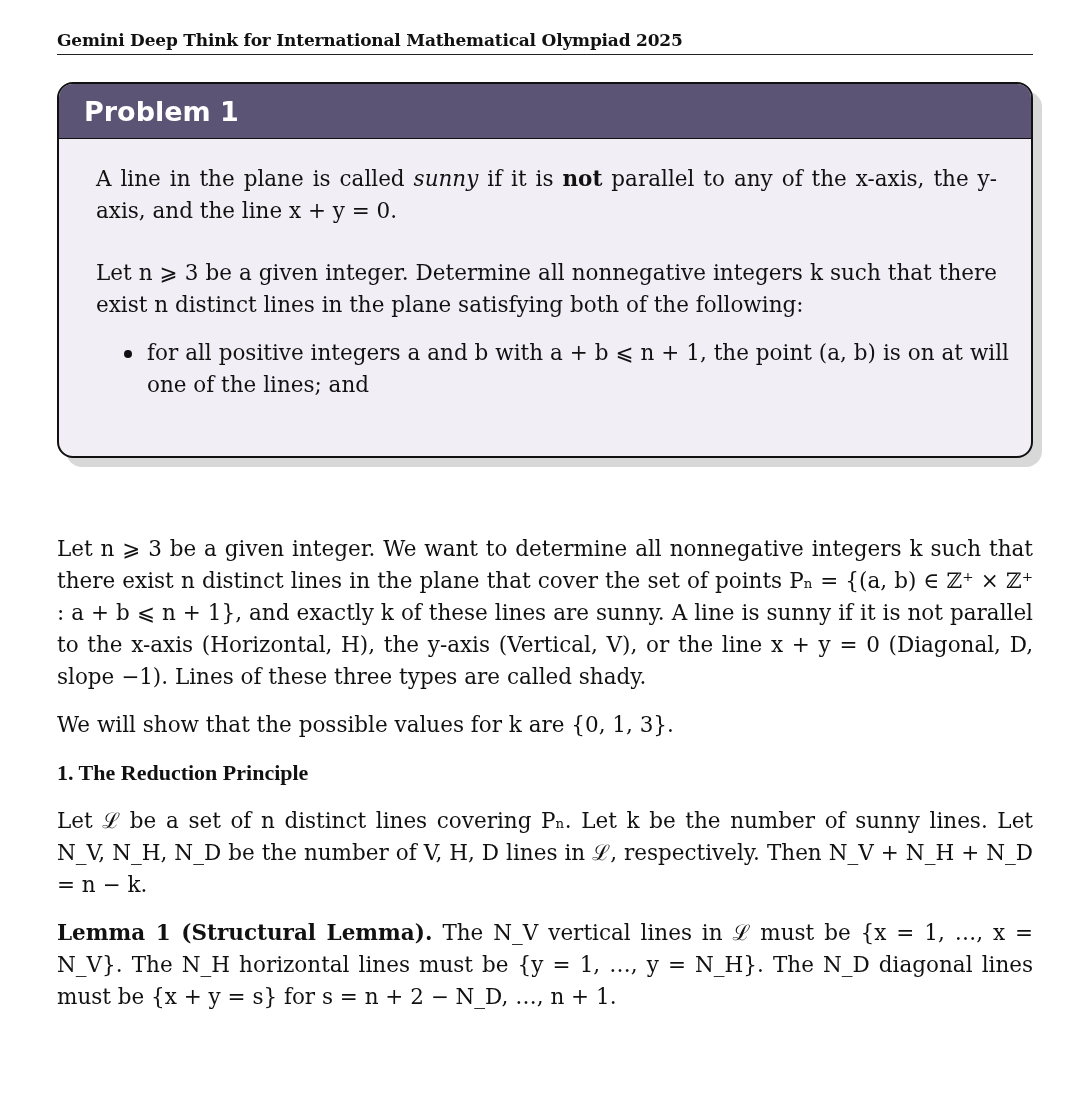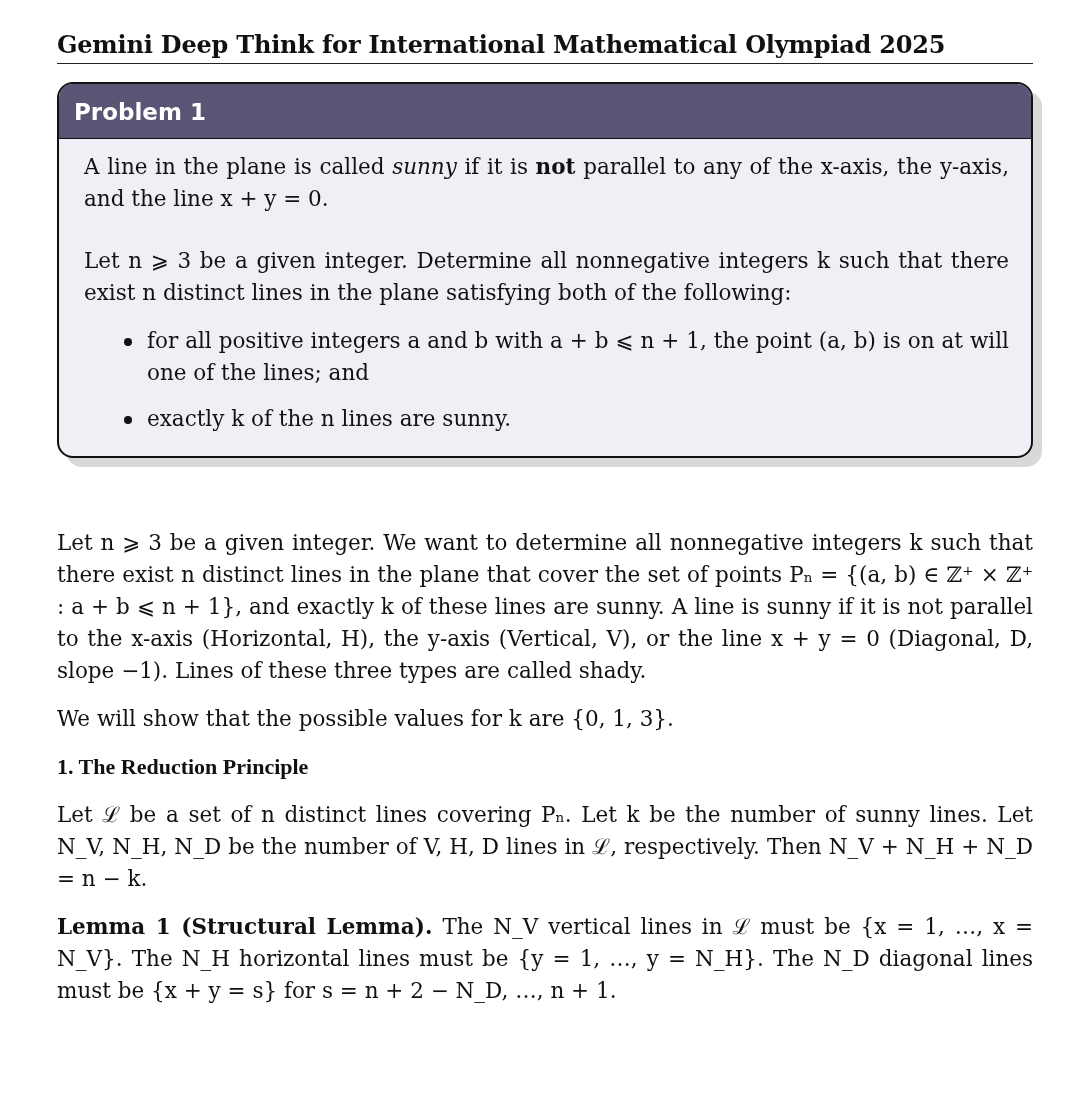--- a/index.html
+++ b/index.html
@@ -3,69 +3,68 @@
 <meta charset="utf-8">
 <style>
   html, body { margin: 0; padding: 0; background: #ffffff; }
   body {
     width: 1080px; height: 1117px; overflow: hidden; position: relative;
     font-family: "DejaVu Serif", "Liberation Serif", serif;
     color: #111;
   }
   .running-head {
     position: absolute; left: 57px; top: 30px; width: 976px;
-    font-family: "DejaVu Serif", serif; font-weight: bold; font-size: 24px;
+    font-family: "DejaVu Serif", serif; font-weight: bold; font-size: 17px;
     letter-spacing: -0.2px;
     padding-bottom: 4px; border-bottom: 1.3px solid #222;
     white-space: nowrap;
   }
   .problem-box {
     position: absolute; left: 57px; top: 82px; width: 972px; height: 372px;
     border: 2px solid #111; border-radius: 16px; background: #f2eef5;
     box-shadow: 9px 9px 0 #d8d8d8; overflow: hidden;
   }
   .problem-header {
     height: 54px; background: #5b5474; border-bottom: 1.5px solid #111;
     color: #fff; font-family: "DejaVu Sans", sans-serif; font-weight: bold;
-    font-size: 23px; line-height: 56px; padding-left: 15px;
+    font-size: 27px; line-height: 56px; padding-left: 25px;
   }
   .problem-body {
     padding: 12px 22px 0 25px; font-size: 21.5px; line-height: 32px;
   }
-  .problem-body p { margin: 0; text-align: justify; }
+  .problem-body p { margin: 12px; text-align: justify; }
   .problem-body p + p { margin-top: 30px; }
   .plist { margin: 16px 0 0 0; padding: 0; list-style: none; }
   .plist li { position: relative; padding-left: 63px; text-align: justify; }
   .plist li + li { margin-top: 14px; }
   .bullet {
     position: absolute; left: 40px; top: 13px; width: 8px; height: 8px;
     background: #111; border-radius: 50%;
   }
   .main {
     position: absolute; left: 57px; top: 525px; width: 976px;
     font-size: 21.5px; line-height: 32px;
   }
-  .main p { margin: 2px 0 16px 0; text-align: justify; }
+  .main p { margin: 8px 0 16px 0; text-align: justify; }
   .main h3 { margin: 0 0 16px 0; font-size: 22px; font-weight: bold; line-height: 32px; font-family: Liberation Serif, serif; }
   i.m { font-style: italic; }
   b { font-weight: bold; }
 </style>
 </head>
 <body>
 
 <div class="running-head">Gemini Deep Think for International Mathematical Olympiad 2025</div>
 
 <div class="problem-box">
   <div class="problem-header">Problem 1</div>
   <div class="problem-body">
     <p><span>A line in the plane is called </span><i class="m">sunny</i><span> if it is </span><b>not</b><span> parallel to any of the x-axis, the y-axis, and the line x + y = 0.</span></p>
     <p>Let n ⩾ 3 be a given integer. Determine all nonnegative integers k such that there exist n distinct lines in the plane satisfying both of the following:</p>
     <ul class="plist">
       <li><span class="bullet"></span><span>for all positive integers a and b with a + b ⩽ n + 1, the point (a, b) is on at will one of the lines; and</span></li>
-      <li><span class="bullet"></span><span>exactly k of the n lines are sunny.</span></li>
     </ul>
   </div>
 </div>
 
 <div class="main">
   <p>Let n ⩾ 3 be a given integer.  We want to determine all nonnegative integers k such that there exist n distinct lines in the plane that cover the set of points Pₙ = {(a, b) ∈ ℤ⁺ × ℤ⁺ : a + b ⩽ n + 1}, and exactly k of these lines are sunny. A line is sunny if it is not parallel to the x-axis (Horizontal, H), the y-axis (Vertical, V), or the line x + y = 0 (Diagonal, D, slope −1). Lines of these three types are called shady.</p>
   <p>We will show that the possible values for k are {0, 1, 3}.</p>
   <h3>1. The Reduction Principle</h3>
   <p>Let ℒ be a set of n distinct lines covering Pₙ. Let k be the number of sunny lines. Let N_V, N_H, N_D be the number of V, H, D lines in ℒ, respectively. Then N_V + N_H + N_D = n − k.</p>
   <p><b>Lemma 1 (Structural Lemma).</b><span> The N_V vertical lines in ℒ must be {x = 1, …, x = N_V}. The N_H horizontal lines must be {y = 1, …, y = N_H}. The N_D diagonal lines must be {x + y = s} for s = n + 2 − N_D, …, n + 1.</span></p>

